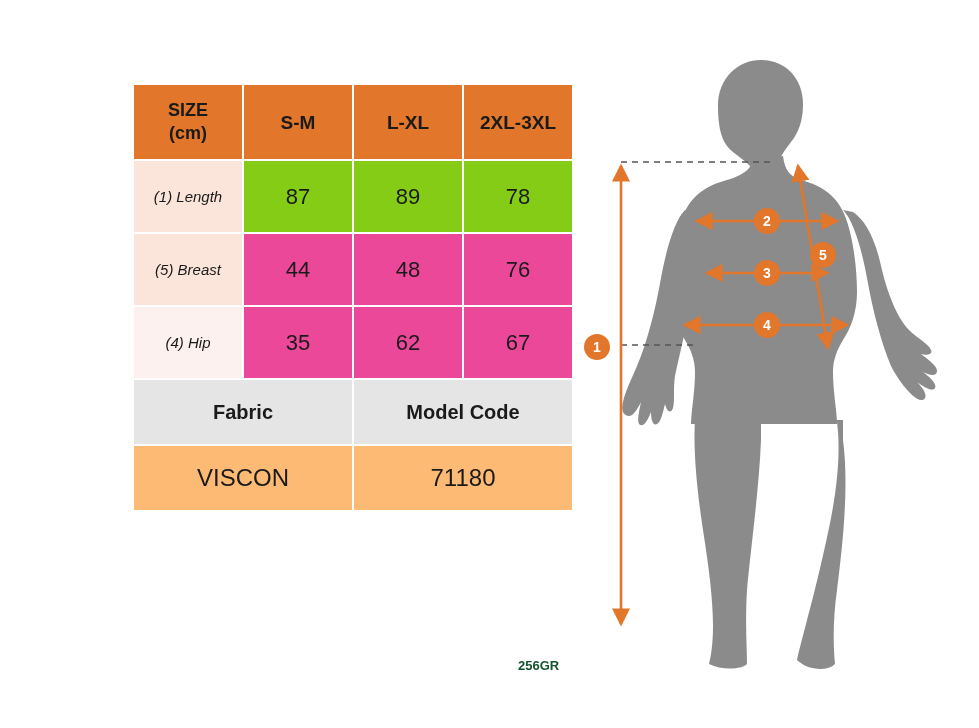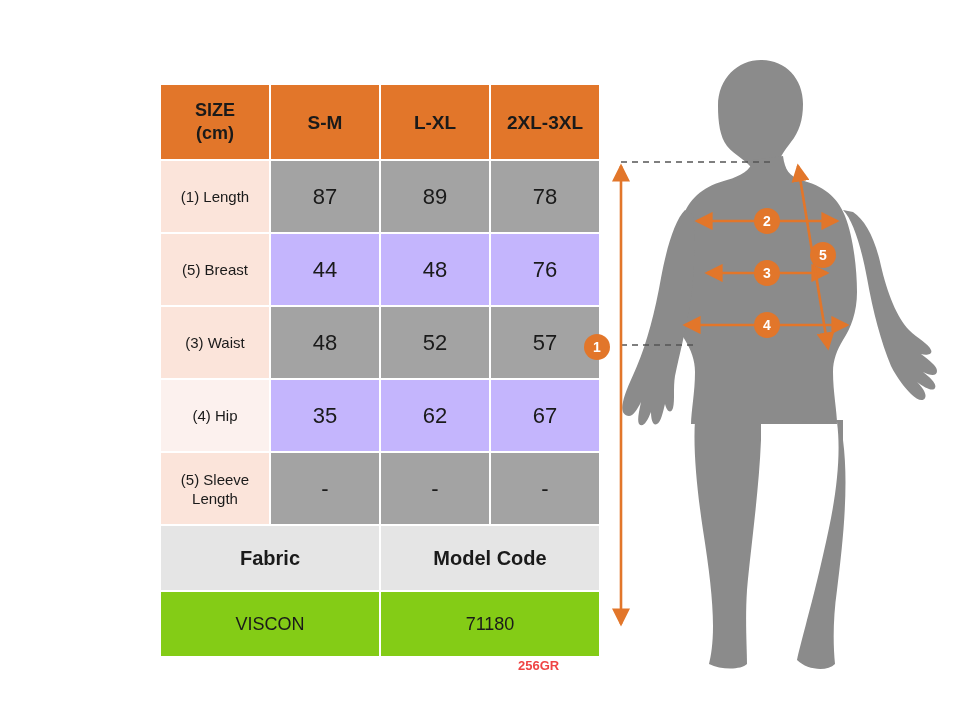--- a/index.html
+++ b/index.html
@@ -17,21 +17,21 @@
 
   #canvas {
     position: relative;
     width: 979px;
     height: 728px;
   }
 
   
   #size-table {
     position: absolute;
-    left: 159px;
+    left: 132px;
     top: 83px;
     width: 424px;
     border-collapse: collapse;
     table-layout: fixed;
   }
   #size-table td {
     border: 2px solid #ffffff;
     text-align: center;
     vertical-align: middle;
     color: #1a1a1a;
@@ -47,49 +47,50 @@
     font-size: 19px;
     line-height: 23px;
   }
   .hdr-cell.size-label { font-size: 18px; }
 
   .row-label {
     background: #fbe4da;
     font-size: 15px;
     height: 69px;
     line-height: 19px;
+    font-style: italic;
   }
   .row-val {
-    background: #a3a3a3;
+    background: #84cc16;
     font-size: 22px;
     height: 69px;
   }
-  .row-val.alt { background: #c4b5fd; }
+  .row-val.alt { background: #ec4899; }
   .row-label.alt { background: #fcf1ee; margin-top: 8px; }
 
   .sub-hdr {
     background: #e5e5e5;
     color: #ffffff;
     font-weight: bold;
     font-size: 20px;
     height: 62px;
   }
   .sub-val {
-    background: #84cc16;
-    font-size: 18px;
+    background: #fdba74;
+    font-size: 24px;
     height: 62px;
   }
 
   #weight-note {
     position: absolute;
     left: 518px;
     top: 658px;
     font-size: 13px;
     font-weight: bold;
-    color: #ef4444;
+    color: #14532d;
   }
 
   
   #figure-area {
     position: absolute;
     left: 575px;
     top: 20px;
     width: 390px;
     height: 690px;
   }
@@ -139,43 +140,28 @@
         <td class="row-val col-val">78</td>
       </tr>
 
       <tr>
         <td class="row-label col-label">(5) Breast</td>
         <td class="row-val alt col-val">44</td>
         <td class="row-val alt col-val">48</td>
         <td class="row-val alt col-val">76</td>
       </tr>
 
-      <tr>
-        <td class="row-label col-label">(3) Waist</td>
-        <td class="row-val col-val">48</td>
-        <td class="row-val col-val">52</td>
-        <td class="row-val col-val">57</td>
-      </tr>
 
       <tr>
         <td class="row-label alt col-label">(4) Hip</td>
         <td class="row-val alt col-val">35</td>
         <td class="row-val alt col-val">62</td>
         <td class="row-val alt col-val">67</td>
       </tr>
 
-      <tr>
-        <td class="row-label col-label">
-          <span>(5) Sleeve</span><br>
-          <span>Length</span>
-        </td>
-        <td class="row-val col-val">-</td>
-        <td class="row-val col-val">-</td>
-        <td class="row-val col-val">-</td>
-      </tr>
 
       <tr>
         <td class="sub-hdr" colspan="2">Fabric</td>
         <td class="sub-hdr" colspan="2">Model Code</td>
       </tr>
 
       <tr>
         <td class="sub-val" colspan="2">VISCON</td>
         <td class="sub-val" colspan="2">71180</td>
       </tr>

